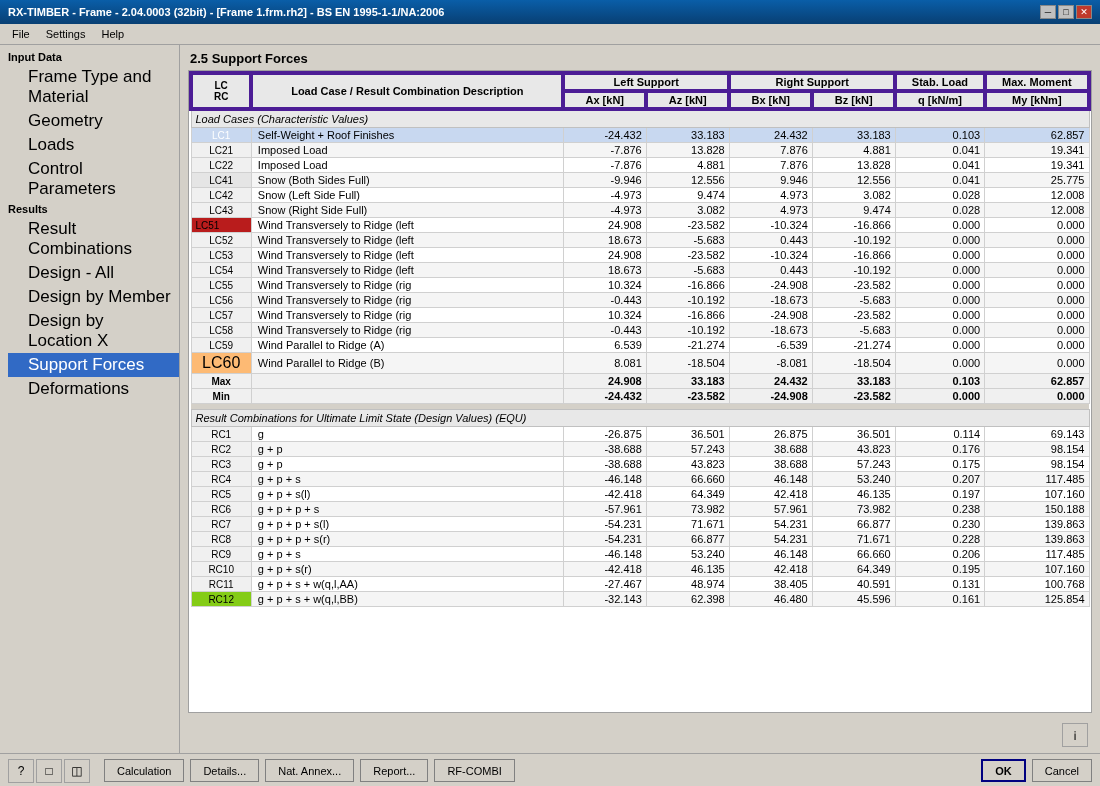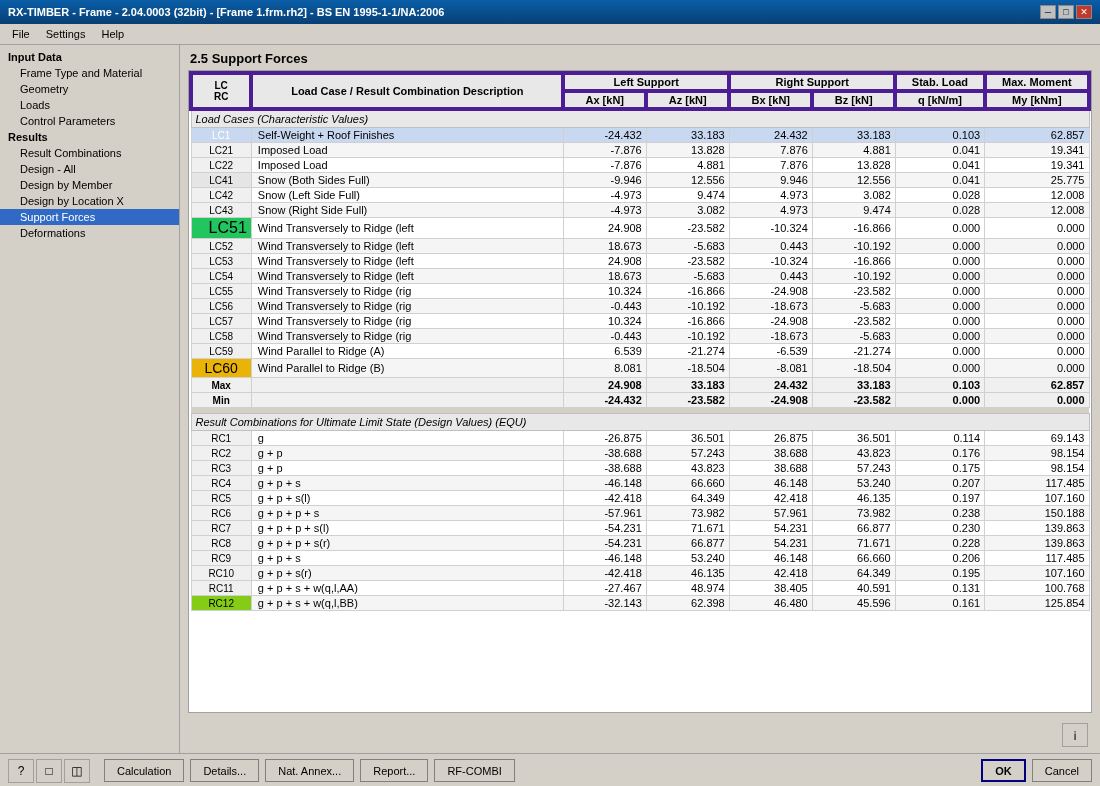--- a/index.html
+++ b/index.html
@@ -54,23 +54,24 @@
     
     .sidebar-section {
       font-weight: bold;
       padding: 2px 8px;
       font-size: 11px;
       color: #000;
     }
     
     .sidebar-item {
       padding: 2px 8px 2px 20px;
-      font-size: 11px;
+      font-size: 17px;
       cursor: pointer;
       color: #000;
+      margin-left: 8px;
     }
     .sidebar-item.active {
       background: #316ac5;
       color: white;
     }
     
     .content-area {
       flex: 1;
       background: #d4d0c8;
       display: flex;
@@ -315,21 +316,21 @@
       <td style="text-align:center;font-size:10px;background:#f0f0f0;">LC43</td>
       <td class="label-cell">Snow (Right Side Full)</td>
       <td class="num-cell">-4.973</td>
       <td class="num-cell">3.082</td>
       <td class="num-cell">4.973</td>
       <td class="num-cell">9.474</td>
       <td class="num-cell">0.028</td>
       <td class="num-cell">12.008</td>
     </tr>
             <tr class="data-row">
-      <td style="text-align:right;font-size:16px;background:#22c55e;">LC51</td>
+      <td style="text-align:left;font-size:10px;background:#b91c1c;">LC51</td>
       <td class="label-cell">Wind Transversely to Ridge (left</td>
       <td class="num-cell">24.908</td>
       <td class="num-cell">-23.582</td>
       <td class="num-cell">-10.324</td>
       <td class="num-cell">-16.866</td>
       <td class="num-cell">0.000</td>
       <td class="num-cell">0.000</td>
     </tr>
             <tr class="data-row">
       <td style="text-align:center;font-size:10px;background:#f0f0f0;">LC52</td>
@@ -405,21 +406,21 @@
       <td style="text-align:center;font-size:10px;background:#f0f0f0;">LC59</td>
       <td class="label-cell">Wind Parallel to Ridge (A)</td>
       <td class="num-cell">6.539</td>
       <td class="num-cell">-21.274</td>
       <td class="num-cell">-6.539</td>
       <td class="num-cell">-21.274</td>
       <td class="num-cell">0.000</td>
       <td class="num-cell">0.000</td>
     </tr>
             <tr class="data-row">
-      <td style="text-align:center;font-size:14px;background:#eab308;">LC60</td>
+      <td style="text-align:center;font-size:16px;background:#fdba74;">LC60</td>
       <td class="label-cell">Wind Parallel to Ridge (B)</td>
       <td class="num-cell">8.081</td>
       <td class="num-cell">-18.504</td>
       <td class="num-cell">-8.081</td>
       <td class="num-cell">-18.504</td>
       <td class="num-cell">0.000</td>
       <td class="num-cell">0.000</td>
     </tr>
             <tr class="max-row">
       <td style="text-align:center;font-size:10px;background:#f0f0f0;">Max</td>

